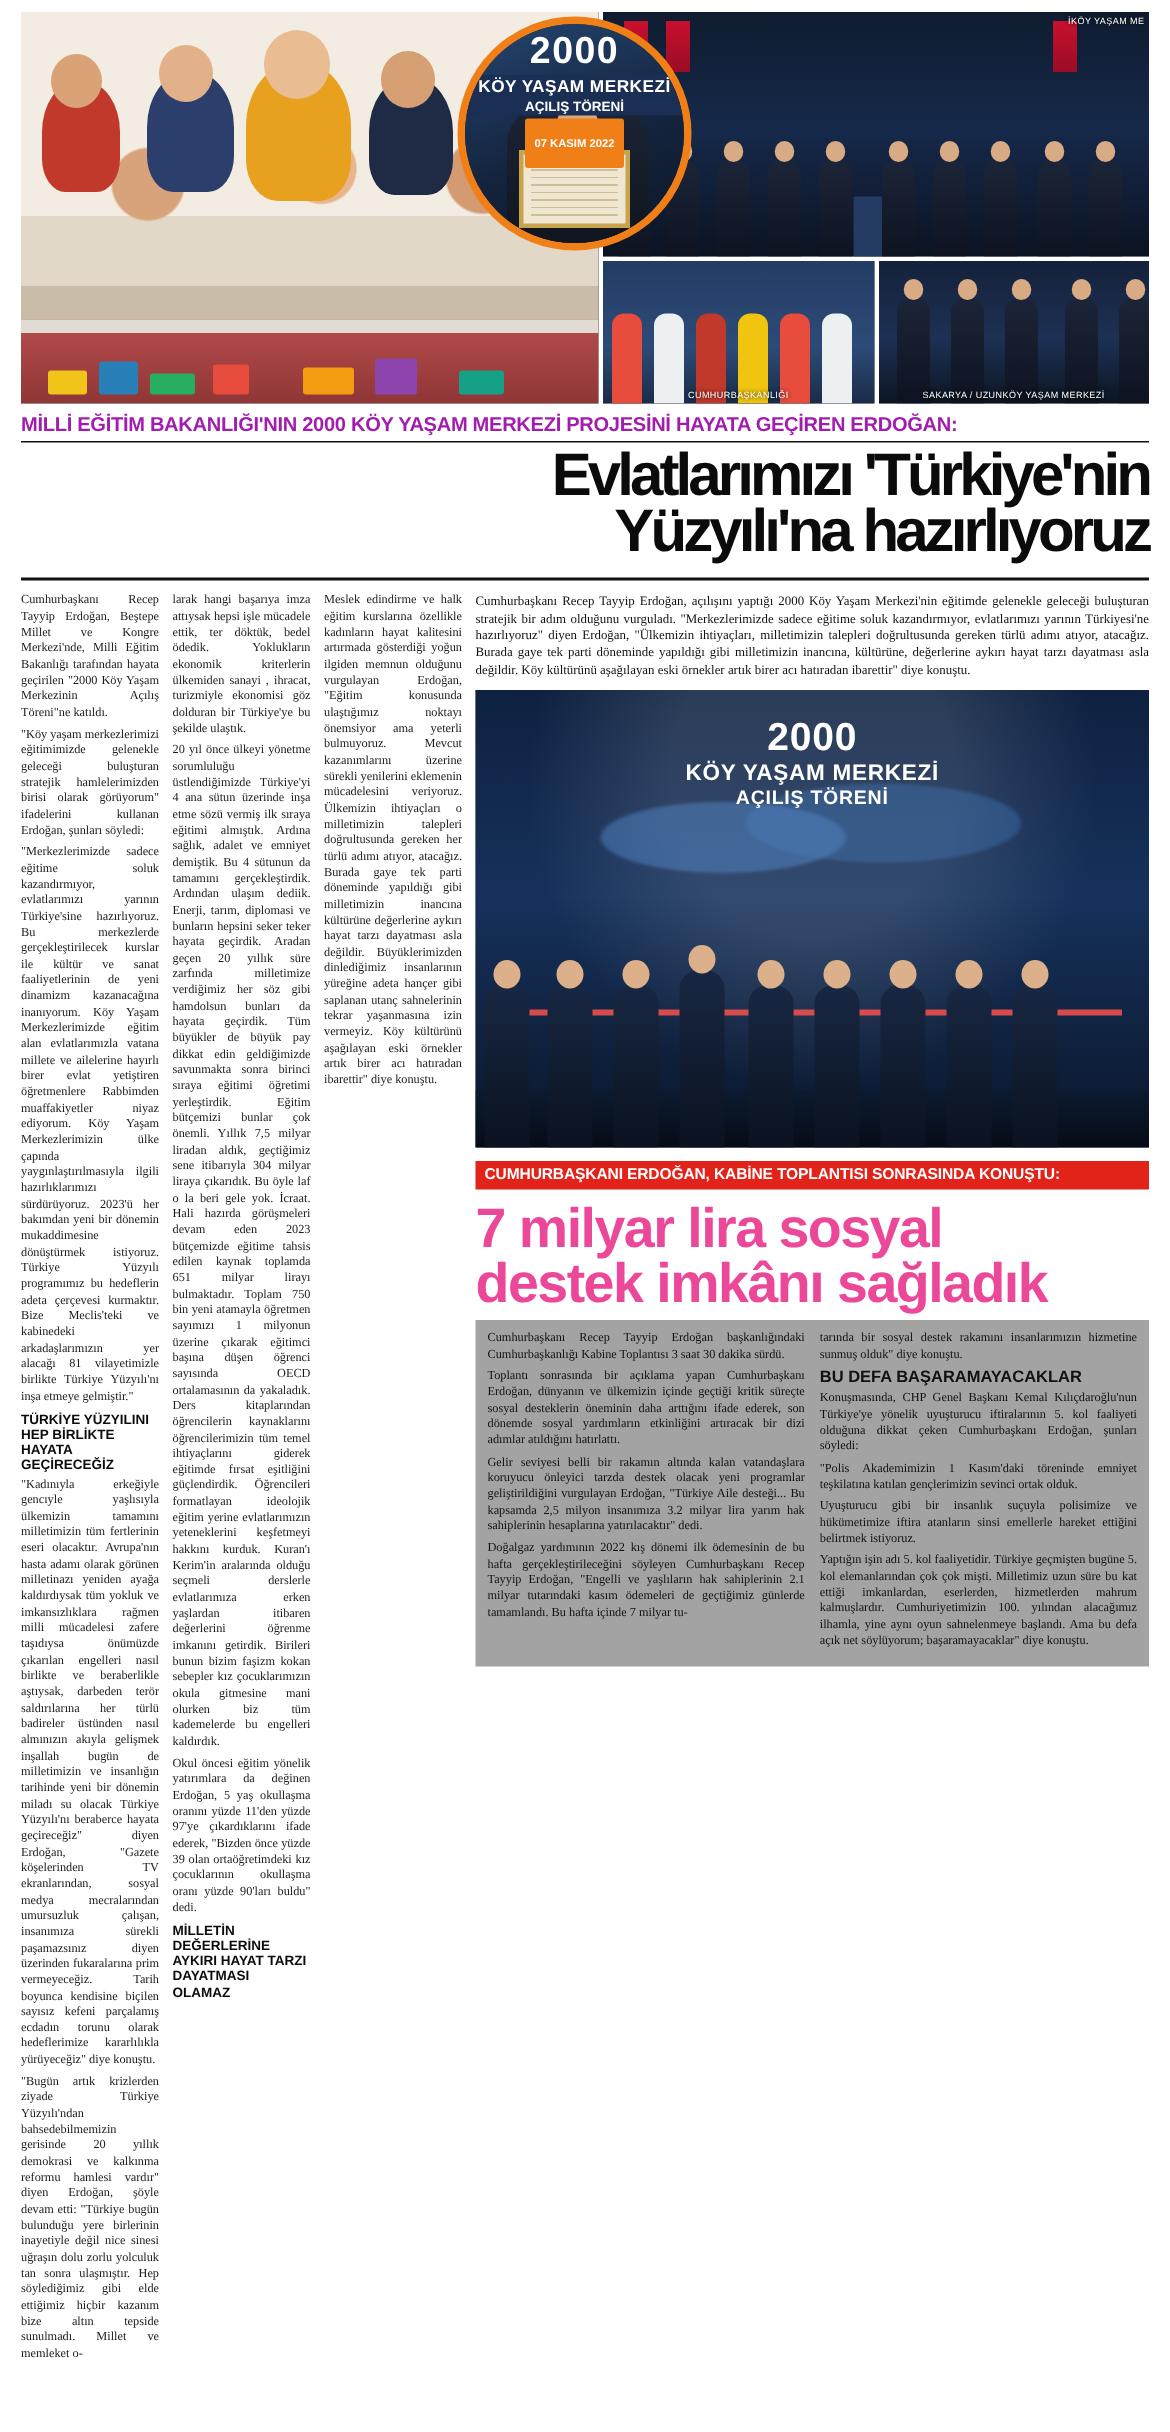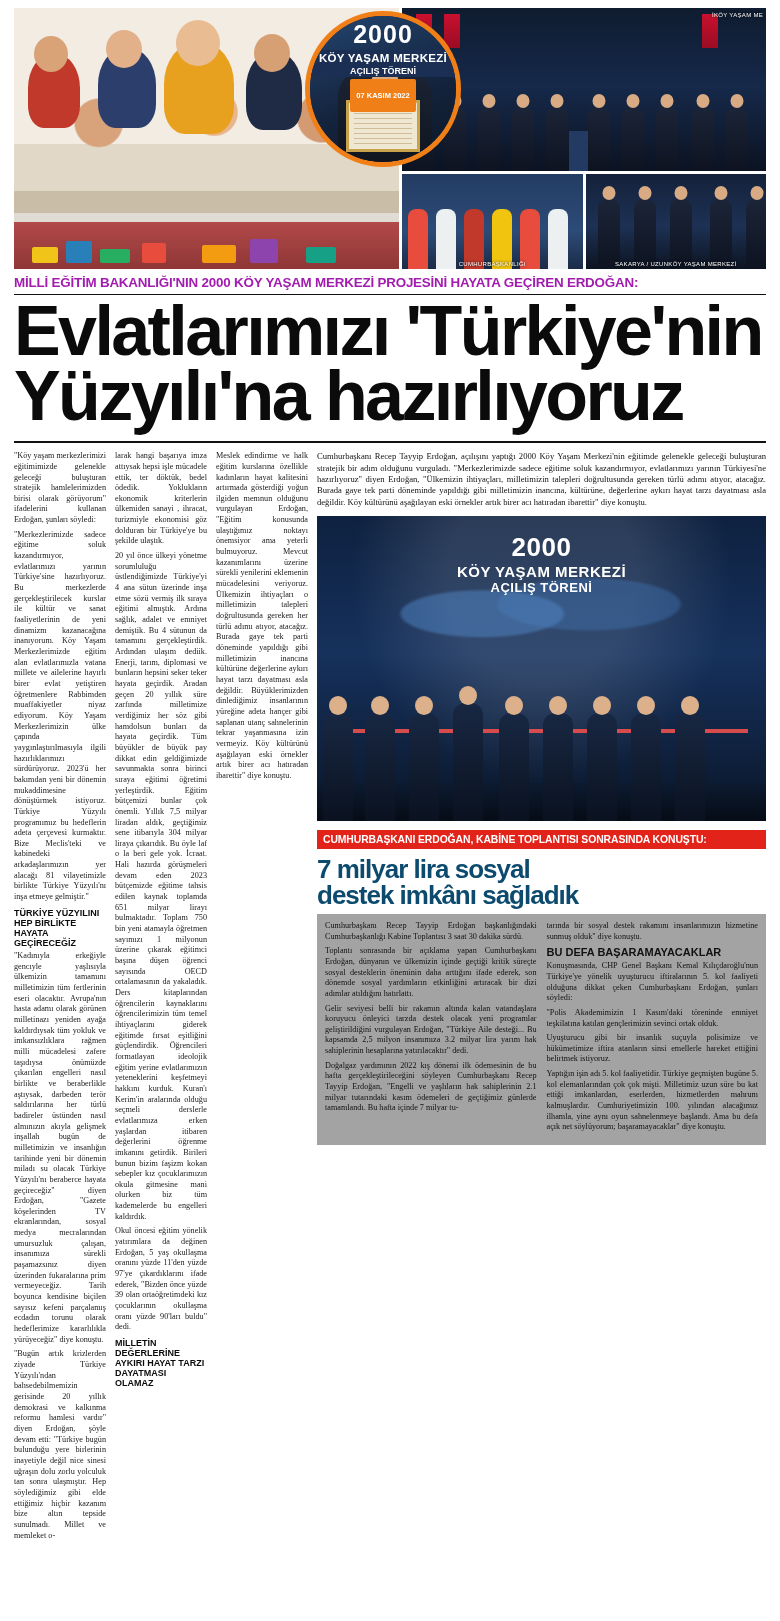--- a/index.html
+++ b/index.html
@@ -181,25 +181,26 @@
     font-family: "Liberation Sans", sans-serif;
     font-weight: bold;
     font-size: 13.4px;
     letter-spacing: -.2px;
     color: #a21caf;
   }
   .rule-thin { height: 1px; background: #111; margin: 4px 0 2px 0; }
   .headline {
     font-family: "Liberation Sans", sans-serif;
     font-weight: bold;
-    font-size: 70px;
+    font-size: 40px;
     line-height: .93;
     letter-spacing: -2.6px;
     color: #0b0b0b;
     margin: 4px 0 2px 0;
+    text-align: right;
   }
   .headline .l2 { display: block; }
   .rule-thick { height: 2px; background: #111; margin: 12px 0 8px 0; }
 
   
   .content {
     display: grid;
     grid-template-columns: 92px 92px 92px 1fr;
     gap: 9px;
     margin-top: 6px;
@@ -285,25 +286,25 @@
     color: #fff;
     font-family: "Liberation Sans", sans-serif;
     font-weight: bold;
     font-size: 10.4px;
     letter-spacing: -.1px;
     padding: 4px 6px;
   }
   .headline2 {
     font-family: "Liberation Sans", sans-serif;
     font-weight: bold;
-    font-size: 26px;
+    font-size: 37px;
     line-height: 1.0;
     letter-spacing: -1px;
     margin: 7px 0 6px 0;
-    color: #0c4a6e;
+    color: #ec4899;
   }
   .story2-body {
     display: grid;
     grid-template-columns: 1fr 1fr;
     gap: 10px;
     background: #a3a3a3;
     padding: 7px 8px 8px 8px;
   }
   .story2-body p {
     margin: 0 0 4px 0;
@@ -407,20 +408,21 @@
   <div class="rule-thin"></div>
   <div class="headline">
     <span class="l1">Evlatlarımızı 'Türkiye'nin</span>
     <span class="l2">Yüzyılı'na hazırlıyoruz</span>
   </div>
   <div class="rule-thick"></div>
 
   <div class="content">
 
     <div class="col">
+      <p>Cumhurbaşkanı Recep Tayyip Erdoğan, Beştepe Millet ve Kongre Merkezi'nde, Milli Eğitim Bakanlığı tarafından hayata geçirilen "2000 Köy Yaşam Merkezinin Açılış Töreni"ne katıldı.</p>
       <p>"Köy yaşam merkezlerimizi eğitimimizde gelenekle geleceği buluşturan stratejik hamlelerimizden birisi olarak görüyorum" ifadelerini kullanan Erdoğan, şunları söyledi:</p>
       <p>"Merkezlerimizde sadece eğitime soluk kazandırmıyor, evlatlarımızı yarının Türkiye'sine hazırlıyoruz. Bu merkezlerde gerçekleştirilecek kurslar ile kültür ve sanat faaliyetlerinin de yeni dinamizm kazanacağına inanıyorum. Köy Yaşam Merkezlerimizde eğitim alan evlatlarımızla vatana millete ve ailelerine hayırlı birer evlat yetiştiren öğretmenlere Rabbimden muaffakiyetler niyaz ediyorum. Köy Yaşam Merkezlerimizin ülke çapında yaygınlaştırılmasıyla ilgili hazırlıklarımızı sürdürüyoruz. 2023'ü her bakımdan yeni bir dönemin mukaddimesine dönüştürmek istiyoruz. Türkiye Yüzyılı programımız bu hedeflerin adeta çerçevesi kurmaktır. Bize Meclis'teki ve kabinedeki arkadaşlarımızın yer alacağı 81 vilayetimizle birlikte Türkiye Yüzyılı'nı inşa etmeye gelmiştir."</p>
       <div class="subhead">TÜRKİYE YÜZYILINI HEP BİRLİKTE HAYATA GEÇİRECEĞİZ</div>
       <p>"Kadınıyla erkeğiyle gencıyle yaşlısıyla ülkemizin tamamını milletimizin tüm fertlerinin eseri olacaktır. Avrupa'nın hasta adamı olarak görünen milletinazı yeniden ayağa kaldırdıysak tüm yokluk ve imkansızlıklara rağmen milli mücadelesi zafere taşıdıysa önümüzde çıkarılan engelleri nasıl birlikte ve beraberlikle aştıysak, darbeden terör saldırılarına her türlü badireler üstünden nasıl almınızın akıyla gelişmek inşallah bugün de milletimizin ve insanlığın tarihinde yeni bir dönemin miladı su olacak Türkiye Yüzyılı'nı beraberce hayata geçireceğiz" diyen Erdoğan, "Gazete köşelerinden TV ekranlarından, sosyal medya mecralarından umursuzluk çalışan, insanımıza sürekli paşamazsınız diyen üzerinden fukaralarına prim vermeyeceğiz. Tarih boyunca kendisine biçilen sayısız kefeni parçalamış ecdadın torunu olarak hedeflerimize kararlılıkla yürüyeceğiz" diye konuştu.</p>
       <p>"Bugün artık krizlerden ziyade Türkiye Yüzyılı'ndan bahsedebilmemizin gerisinde 20 yıllık demokrasi ve kalkınma reformu hamlesi vardır" diyen Erdoğan, şöyle devam etti: "Türkiye bugün bulunduğu yere birlerinin inayetiyle değil nice sinesi uğraşın dolu zorlu yolculuk tan sonra ulaşmıştır. Hep söylediğimiz gibi elde ettiğimiz hiçbir kazanım bize altın tepside sunulmadı. Millet ve memleket o-</p>
     </div>
 
     <div class="col">
       <p>larak hangi başarıya imza attıysak hepsi işle mücadele ettik, ter döktük, bedel ödedik. Yoklukların ekonomik kriterlerin ülkemiden sanayi , ihracat, turizmiyle ekonomisi göz dolduran bir Türkiye'ye bu şekilde ulaştık.</p>
       <p>20 yıl önce ülkeyi yönetme sorumluluğu üstlendiğimizde Türkiye'yi 4 ana sütun üzerinde inşa etme sözü vermiş ilk sıraya eğitimi almıştık. Ardına sağlık, adalet ve emniyet demiştik. Bu 4 sütunun da tamamını gerçekleştirdik. Ardından ulaşım dediik. Enerji, tarım, diplomasi ve bunların hepsini seker teker hayata geçirdik. Aradan geçen 20 yıllık süre zarfında milletimize verdiğimiz her söz gibi hamdolsun bunları da hayata geçirdik. Tüm büyükler de büyük pay dikkat edin geldiğimizde savunmakta sonra birinci sıraya eğitimi öğretimi yerleştirdik. Eğitim bütçemizi bunlar çok önemli. Yıllık 7,5 milyar liradan aldık, geçtiğimiz sene itibarıyla 304 milyar liraya çıkarıdık. Bu öyle laf o la beri gele yok. İcraat. Hali hazırda görüşmeleri devam eden 2023 bütçemizde eğitime tahsis edilen kaynak toplamda 651 milyar lirayı bulmaktadır. Toplam 750 bin yeni atamayla öğretmen sayımızı 1 milyonun üzerine çıkarak eğitimci başına düşen öğrenci sayısında OECD ortalamasının da yakaladık. Ders kitaplarından öğrencilerin kaynaklarını öğrencilerimizin tüm temel ihtiyaçlarını giderek eğitimde fırsat eşitliğini güçlendirdik. Öğrencileri formatlayan ideolojik eğitim yerine evlatlarımızın yeteneklerini keşfetmeyi hakkını kurduk. Kuran'ı Kerim'in aralarında olduğu seçmeli derslerle evlatlarımıza erken yaşlardan itibaren değerlerini öğrenme imkanını getirdik. Birileri bunun bizim faşizm kokan sebepler kız çocuklarımızın okula gitmesine mani olurken biz tüm kademelerde bu engelleri kaldırdık.</p>

